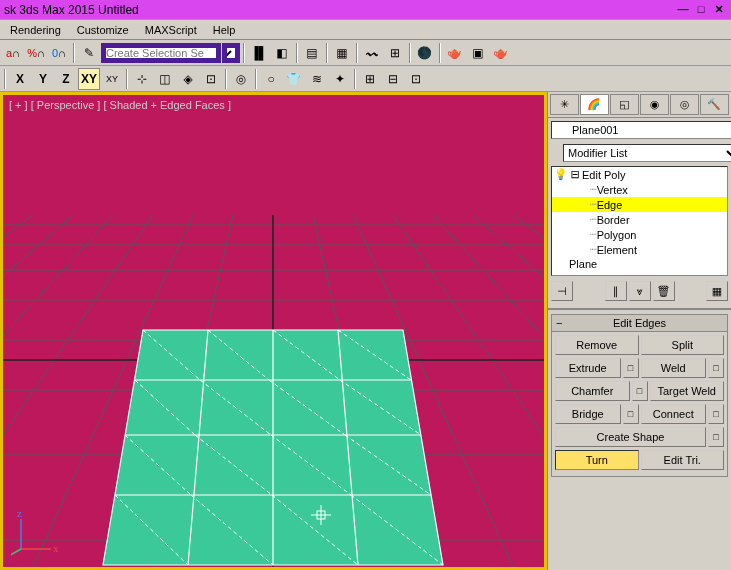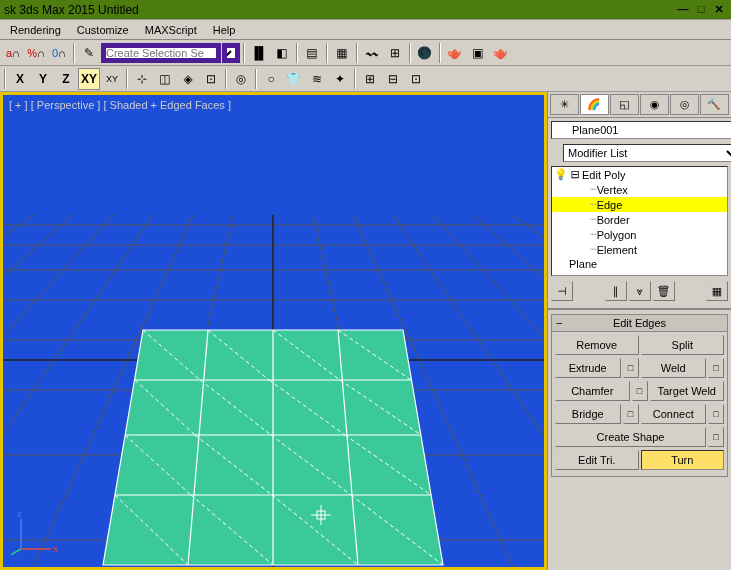--- a/index.html
+++ b/index.html
@@ -1,36 +1,36 @@
 <!DOCTYPE html>
 <html><head>
 <meta charset="utf-8">
 <style>
 * { box-sizing: border-box; margin: 0; padding: 0; font-family: "Segoe UI", Tahoma, sans-serif; font-size: 11px; }
 body { background: #c0c0c0; width: 731px; height: 570px; overflow: hidden; }
 
 
-.titlebar { background: #4d7c0f; height: 20px; display: flex; align-items: center; padding: 0 4px; border-bottom: 1px solid #999; }
+.titlebar { background: #d946ef; height: 20px; display: flex; align-items: center; padding: 0 4px; border-bottom: 1px solid #999; }
 .titlebar .title { flex: 1; font-size: 12px; }
 .titlebar .winbtn { width: 16px; height: 14px; margin-left: 2px; text-align: center; font-weight: bold; cursor: pointer; }
 
 
 .menubar { background: #d4d0c8; height: 20px; display: flex; align-items: center; padding: 0 2px; border-bottom: 1px solid #888; }
 .menubar .menuitem { padding: 2px 8px; cursor: pointer; }
 
 
 .toolbar { background: #d4d0c8; height: 26px; display: flex; align-items: center; padding: 1px 2px; border-bottom: 1px solid #999; gap: 1px; }
 .tbtn { width: 22px; height: 22px; border: 1px solid #d4d0c8; display: flex; align-items: center; justify-content: center; cursor: pointer; font-size: 12px; }
 .tbtn.active { background: #fff3b0; border: 1px solid #888; }
 .tsep { width: 2px; height: 20px; border-left: 1px solid #888; border-right: 1px solid #fff; margin: 0 2px; }
 .dropdown-combo { height: 20px; border: 5px solid #4c1d95; background: #fff; font-size: 11px; }
 
 
 .main { display: flex; height: 478px; }
-.viewport-wrap { border: 3px solid #e6c200; background: #1d4ed8; width: 547px; height: 478px; position: relative; }
+.viewport-wrap { border: 3px solid #e6c200; background: #be185d; width: 547px; height: 478px; position: relative; }
 .viewport-label { position: absolute; top: 4px; left: 6px; color: #ccc; font-size: 11px; }
 .viewport-canvas { position: absolute; inset: 0; }
 
 
 .rightpanel { width: 184px; background: #d4d0c8; border-left: 1px solid #888; display: flex; flex-direction: column; overflow: hidden; }
 
 .cmd-tabs { display: flex; height: 26px; border-bottom: 1px solid #888; padding: 2px; gap: 1px; }
 .cmd-tab { flex: 1; border: 1px solid #888; background: #d4d0c8; display: flex; align-items: center; justify-content: center; cursor: pointer; }
 .cmd-tab.active { background: #fff; }
 
@@ -311,20 +311,20 @@
           <button class="half-btn">Bridge</button>
           <button class="btn-settings">□</button>
           <button class="half-btn">Connect</button>
           <button class="btn-settings">□</button>
         </div>
         <div class="btn-row">
           <button class="half-btn" style="flex:3">Create Shape</button>
           <button class="btn-settings">□</button>
         </div>
         <div class="btn-row">
+          <button class="half-btn active">Turn</button>
           <button class="half-btn">Edit Tri.</button>
-          <button class="half-btn active">Turn</button>
         </div>
       </div>
     </div>
 
   </div>
 </div>
 
 </body></html>

